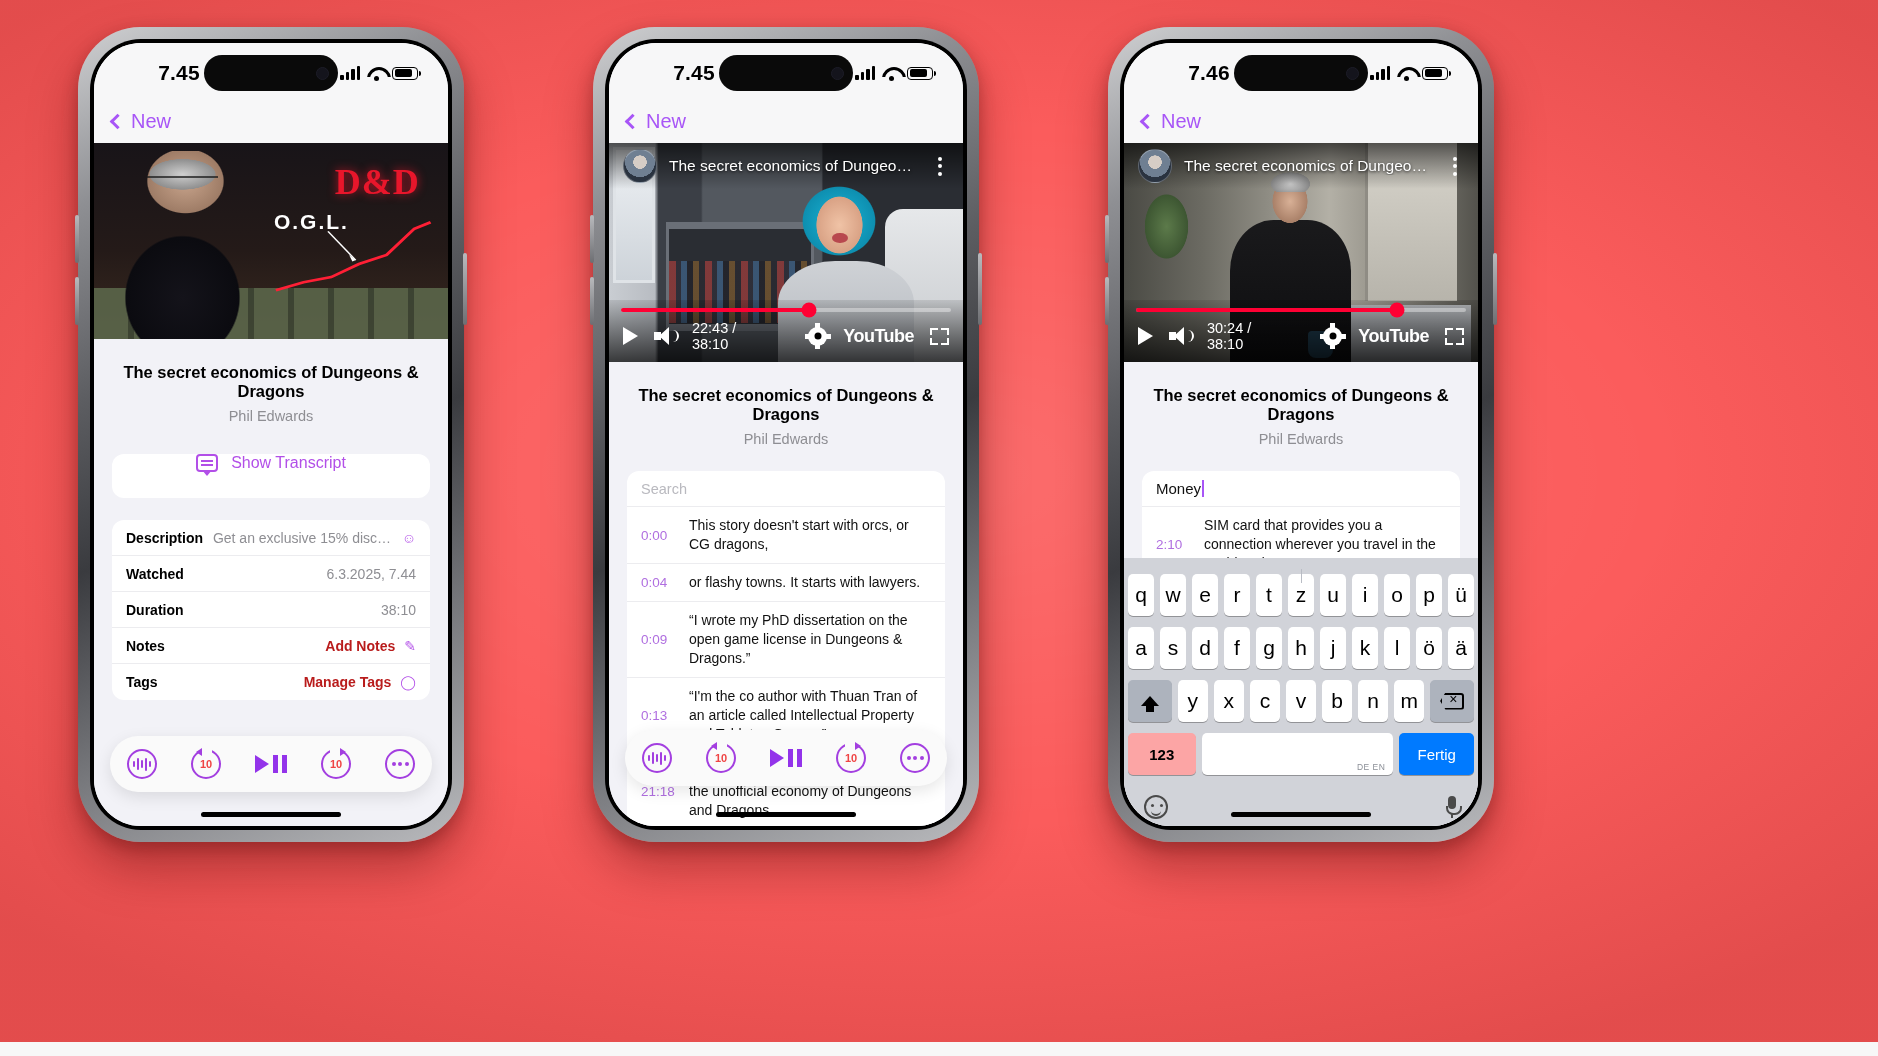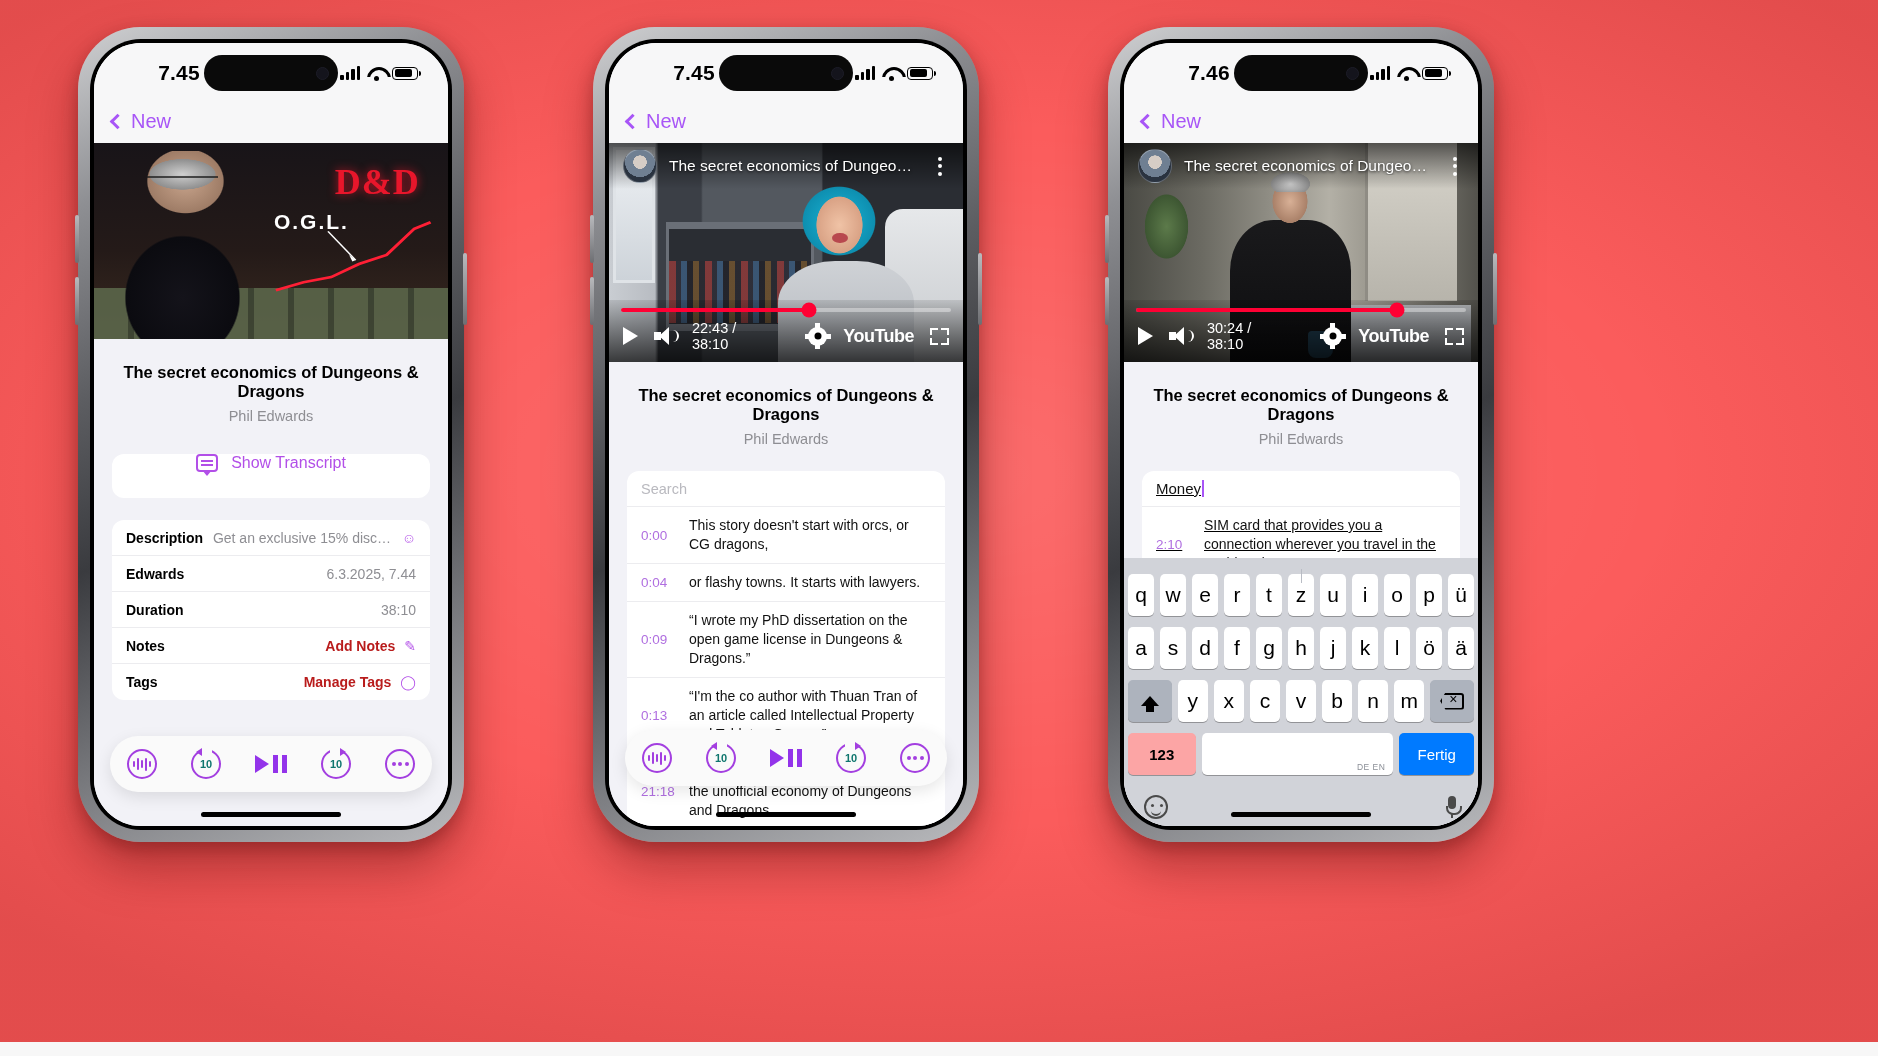--- a/index.html
+++ b/index.html
@@ -401,21 +401,21 @@
   .dvalue.accent { color:#b91c1c;font-weight:bold; }
   .dicon { margin-left:9px; color:#b24fe8; font-size:14px; flex:none; }
 
   
   .dock {
     position:absolute; left:16px; right:16px; bottom:34px;
     height:56px; background:#fafafa; border-radius:28px;
     display:flex; align-items:center; justify-content:space-around;
     box-shadow: 0 5px 16px rgba(0,0,0,.10);
   }
-  .dbtn { color:#0f766e; display:flex; align-items:center; justify-content:center; }
+  .dbtn { color:#ef4444; display:flex; align-items:center; justify-content:center; }
   .circ {
     width:30px; height:30px; border-radius:50%; border:2px solid #a33fe0;
     display:flex; align-items:center; justify-content:center;
     font-size:11px; font-weight:bold; position:relative;
   }
   .circ.cut::before {
     content:""; position:absolute; top:-3px; left:50%; transform:translateX(-50%);
     width:12px; height:6px; background:#fafafa;
   }
   .arr-l::after, .arr-r::after {
@@ -452,21 +452,21 @@
   .tlist { margin: 0 18px; background:#fff; border-radius:0 0 12px 12px; overflow:hidden; }
   .trow {
     display:flex; gap:14px; padding: 9px 14px;
     border-bottom:1px solid #ececef; align-items:center;
   }
   .ttime { color:#b06fe0; font-size:13.5px; flex:none; width:34px; }
   .ttext { color:#111; font-size:14px; line-height:1.36; }
 
   
   .note-card {
-    margin: 24px 18px 0; background:#fff; border-radius:12px; overflow:hidden;text-decoration:underline;
+    margin: 24px 18px 0; background:#fff; border-radius:12px; overflow:hidden;
   }
   .note-input {
     height:36px; display:flex; align-items:center; padding:0 14px;
     font-size:15px; color:#111; border-bottom:1px solid #ececef;
   }
   .caret {
     display:inline-block; width:2px; height:17px; background:#a855f7; margin-left:1px;
   }
 
   
@@ -598,21 +598,21 @@
           <span>Show Transcript</span>
         </div>
 
         <div class="detail-card">
           <div class="drow">
             <span class="dlabel">Description</span>
             <span class="dvalue">Get an exclusive 15% discount on S…</span>
             <span class="dicon">☺</span>
           </div>
           <div class="drow">
-            <span class="dlabel">Edwards</span>
+            <span class="dlabel">Watched</span>
             <span class="dvalue">6.3.2025, 7.44</span>
           </div>
           <div class="drow">
             <span class="dlabel">Duration</span>
             <span class="dvalue">38:10</span>
           </div>
           <div class="drow">
             <span class="dlabel">Notes</span>
             <span class="dvalue accent">Add Notes</span>
             <span class="dicon">✎</span>

